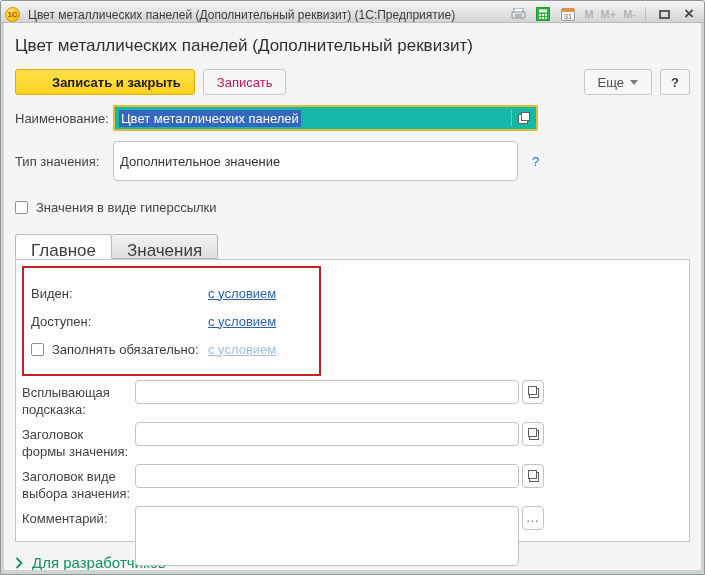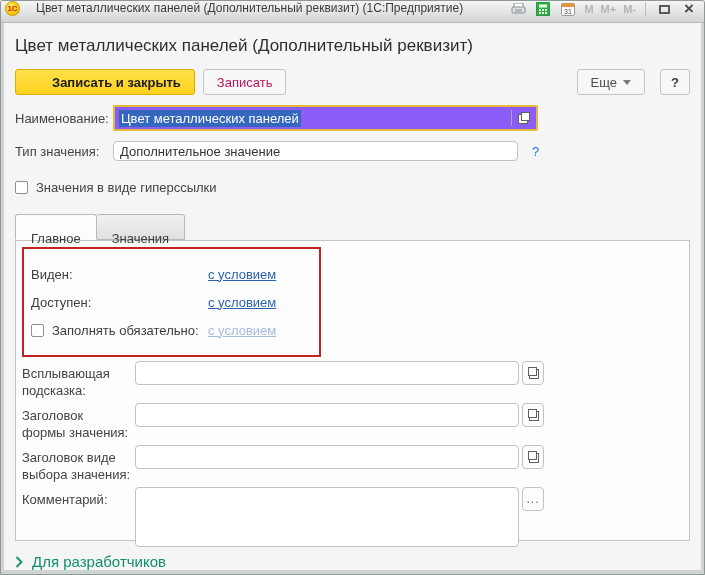--- a/index.html
+++ b/index.html
@@ -4,23 +4,23 @@
 <style>
   * { box-sizing: border-box; margin: 0; padding: 0; }
   html,body { width:705px; height:575px; overflow:hidden;
     font-family:"Liberation Sans", sans-serif; background:#e9e9e9; }
 
   .window { width:705px; height:575px; border:1px solid #8e9897;
     border-radius:3px 3px 0 0; background:#cfd4d3;
     display:flex; flex-direction:column; }
 
   
-  .titlebar { height:22px; flex:0 0 22px; display:flex; align-items:flex-start;
+  .titlebar { height:22px; flex:0 0 22px; display:flex; align-items:flex-end;
     background:linear-gradient(180deg,#f5f5f5 0%,#e3e3e3 55%,#d3d3d3 100%);
-    border-bottom:1px solid #b7bcbc; border-radius:2px 2px 0 0; padding:0 6px 0 4px;gap:8px; }
+    border-bottom:1px solid #b7bcbc; border-radius:2px 2px 0 0; padding:0 6px 0 4px; }
   .logo { width:15px; height:15px; border-radius:50%;
     background:radial-gradient(circle at 35% 30%,#ffe66a,#f5c400 70%,#d8a400);
     border:1px solid #c49a00; color:#d02f00; font-size:8px; font-weight:bold;
     display:flex; align-items:center; justify-content:center; margin-right:8px; }
   .wtitle { font-size:12px; color:#3c3c3c; white-space:nowrap; overflow:hidden; }
   .tb-right { margin-left:auto; display:flex; align-items:center; gap:7px; }
   .tb-ic { width:18px; height:16px; display:flex; align-items:center; justify-content:center; }
   .m-btn { color:#b4b4b4; font-size:11px; font-weight:bold; letter-spacing:0; }
   .tb-sep { width:1px; height:14px; background:#bdbdbd; margin:0 2px; }
   .win-btn { width:18px; height:16px; display:flex; align-items:center; justify-content:center;
@@ -32,51 +32,51 @@
   .content { flex:1; margin:0 3px 4px; background:#f5f5f5; padding:0 11px;
     display:flex; flex-direction:column; overflow:hidden; }
   h1 { margin-top:13px; font-size:17px; font-weight:normal; color:#2f2f2f; }
 
   .toolbar { margin-top:13px; display:flex; align-items:center; }
   .btn { height:26px; padding:0 13px; font-size:13px; border-radius:3px;
     border:1px solid #c6c6c6; background:#f7f7f7; color:#be185d; cursor:pointer;
     font-family:"Liberation Sans", sans-serif; }
   .btn-primary { background:linear-gradient(180deg,#ffe04a,#ffd21f);
     border:1px solid #dcae00; color:#1d1d1d; font-weight:bold; margin-right:8px;padding-left:36px; }
-  .toolbar-right { margin-left:auto; display:flex; gap:15px; }
+  .toolbar-right { margin-left:auto; display:flex; gap:8px; }
   .btn-more { color:#4e4e4e; display:flex; align-items:center; gap:6px; }
   .caret { width:0; height:0; border-left:4px solid transparent;
     border-right:4px solid transparent; border-top:5px solid #7a7a7a; }
   .btn-help { width:30px; padding:0; color:#3c3c3c; font-weight:bold; }
 
   
   .frow { display:flex; align-items:center; margin-top:10px; }
   .flabel { flex:0 0 98px; font-size:13px; color:#444; }
   .field-name { width:425px; height:26px; border:2px solid #e4ba35; border-radius:2px;
-    background:#8b5cf6; display:flex; align-items:center; padding-left:4px; }
+    background:#14b8a6; display:flex; align-items:center; padding-left:4px; }
   .sel-text { background:#3667be; color:#fff; font-size:13px; padding:1px 2px; }
   .field-sep { margin-left:auto; width:1px; height:16px; background:#a9a9a9; }
   .open-icon { position:relative; width:12px; height:12px; margin:0 6px; display:inline-block; }
   .open-icon::before { content:""; position:absolute; left:0; bottom:0; width:8px; height:8px;
     border:1px solid #5f5f5f; background:#fff; }
   .open-icon::after { content:""; position:absolute; right:0; top:0; width:7px; height:7px;
     border:1px solid #5f5f5f; background:#fff; }
-  .field-type { width:405px; height:20px; border:1px solid #c2c2c2; border-radius:4px;
+  .field-type { width:405px; height:40px; border:1px solid #c2c2c2; border-radius:4px;
     background:#fff; display:flex; align-items:center; padding-left:6px;
     font-size:13px; color:#333; }
   .help-q { margin-left:14px; color:#1577d2; font-size:13px; cursor:pointer; }
 
   .cbrow { margin-top:19px; display:flex; align-items:center; }
   .checkbox { width:13px; height:13px; border:1px solid #8f8f8f; border-radius:2px;
     background:#fff; flex:0 0 13px; cursor:pointer; }
   .cblabel { margin-left:8px; font-size:13px; color:#444; }
 
   
   .tabs { margin-top:19px; display:flex; position:relative; z-index:2; }
-  .tab { height:25px; line-height:24px; padding:12px 15px; font-size:13px; color:#3d3d3d;
+  .tab { height:25px; line-height:24px; padding:4px 15px; font-size:17px; color:#3d3d3d;
     border:1px solid #b9b9b9; border-radius:3px 3px 0 0; cursor:pointer;
     background:linear-gradient(180deg,#f1f1f1,#e0e0e0); }
   .tab.active { background:#fdfdfd; border-bottom:1px solid #fdfdfd; margin-bottom:-1px; }
   .tab + .tab { border-left:none; }
 
   .panel { border:1px solid #c5c5c5; background:#fdfdfd; padding:6px 0 10px 6px;
     min-height:283px; position:relative; z-index:1; }
 
   .red-box { width:299px; border:2px solid #c32222; padding:11px 0; background:transparent; }
   .cond-row { height:28px; display:flex; align-items:center; padding-left:7px; }

